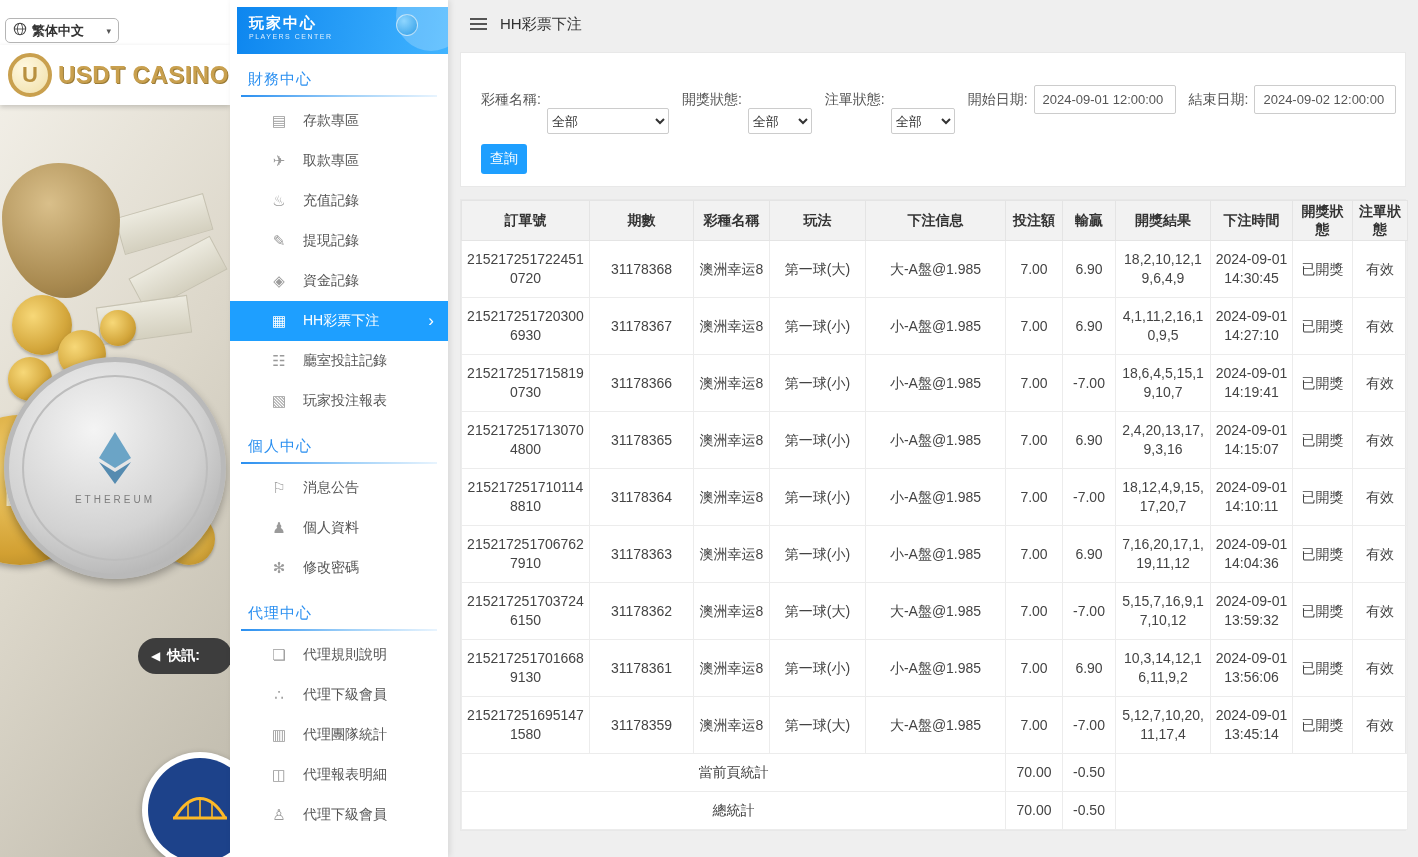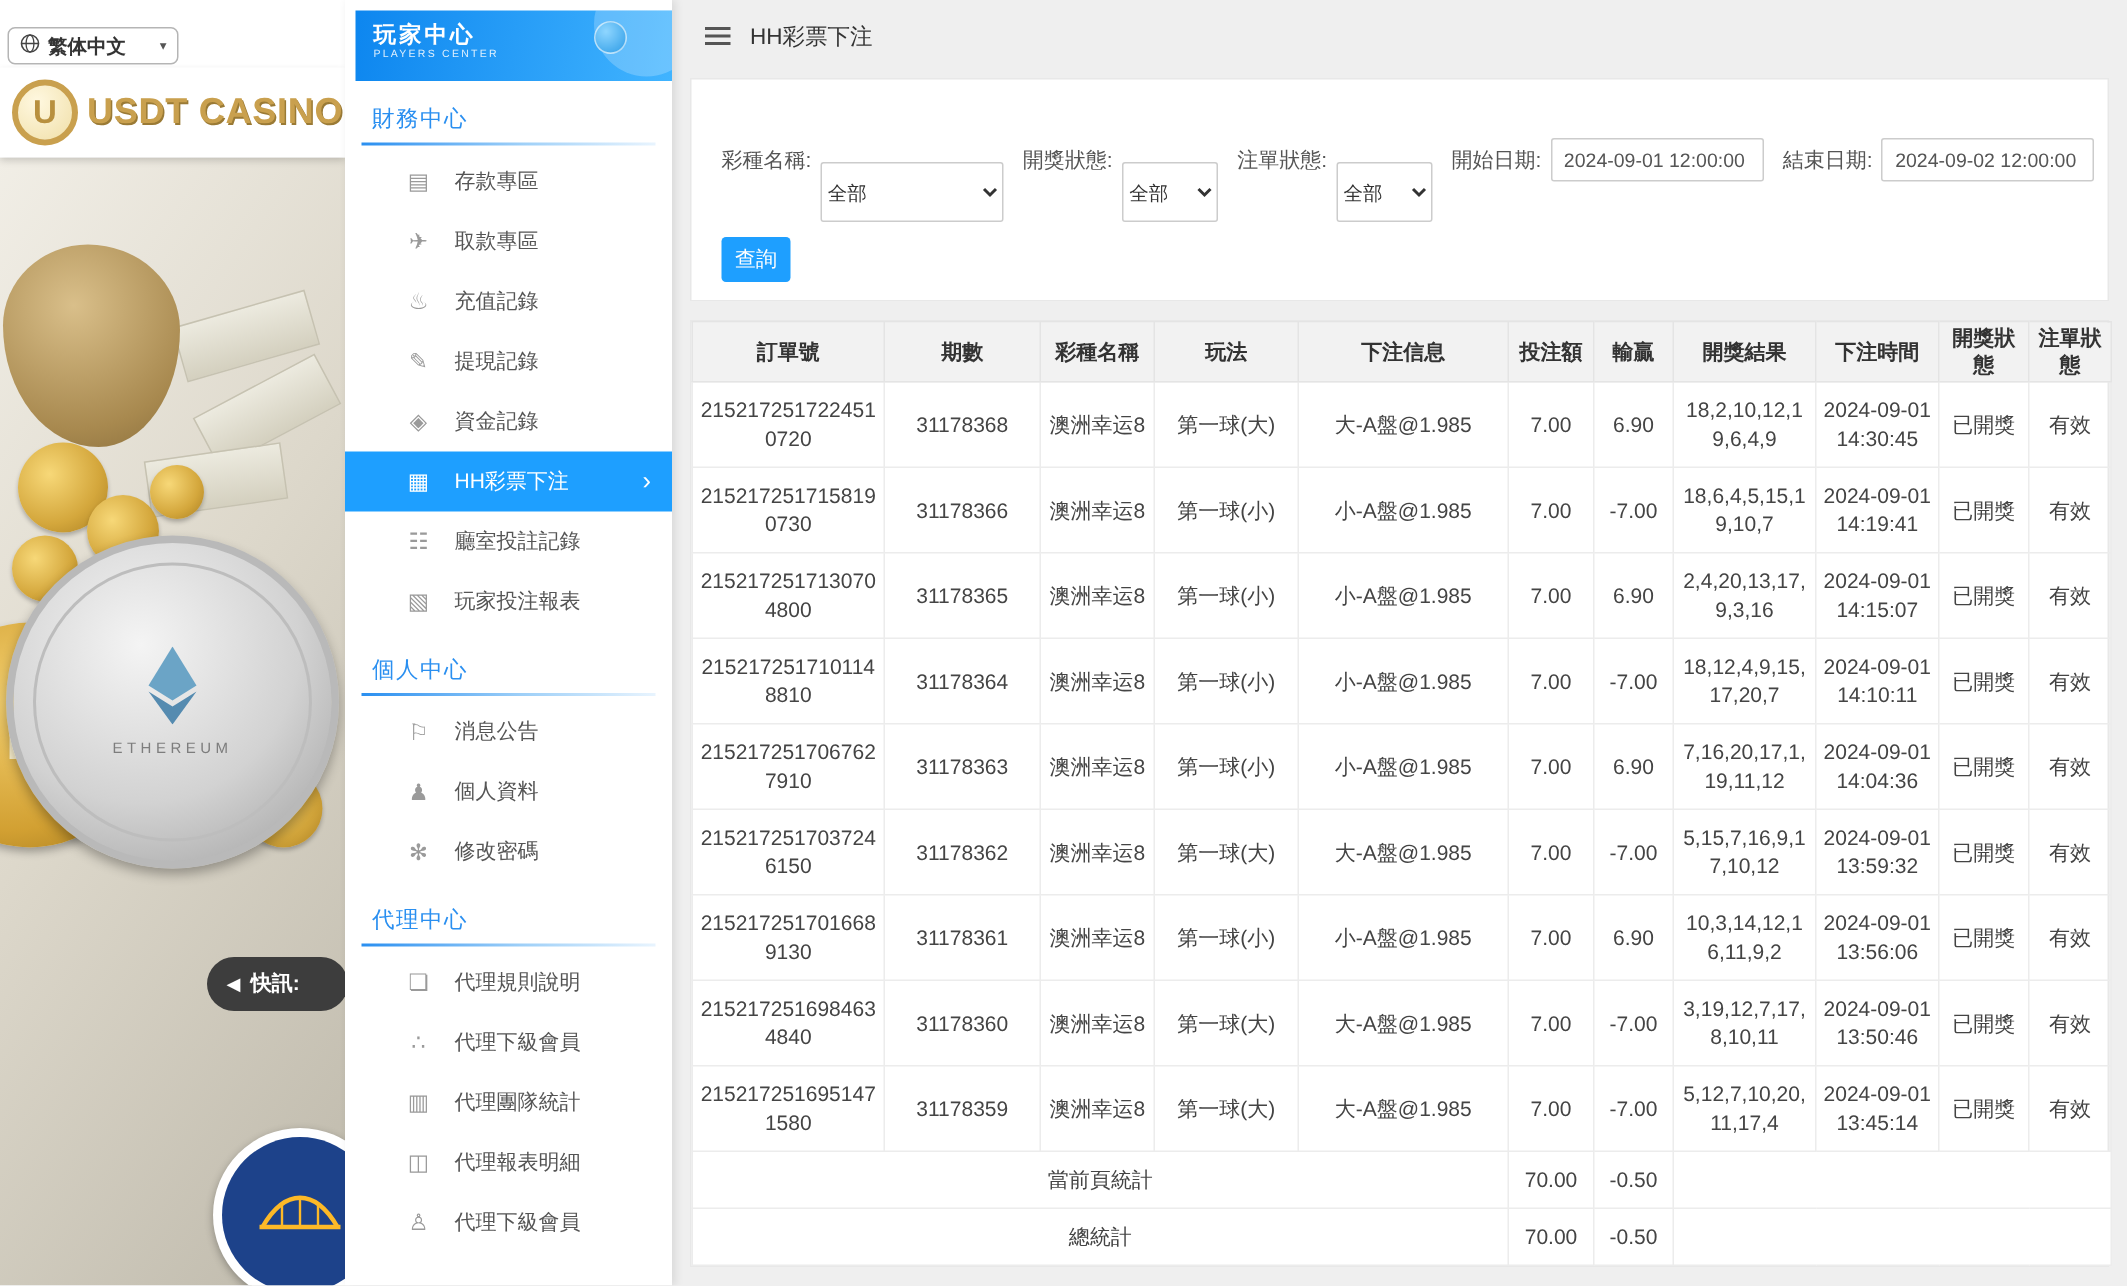--- a/index.html
+++ b/index.html
@@ -65,21 +65,21 @@
   
   .main { position:absolute; left:448px; top:0; width:970px; height:857px; background:#efefef; }
   .topbar { height:48px; display:flex; align-items:center; gap:13px; padding-left:22px; }
   .hamburger { display:flex; flex-direction:column; gap:3px; cursor:pointer; }
   .hamburger span { display:block; width:17px; height:2px; background:#555; }
   .page-title { font-size:15px; color:#333; }
 
   .filter-card { margin:4px 12px 0 12px; background:#fff; border:1px solid #e8e8e8; padding:12px 20px; }
   .filter-row { display:flex; align-items:center; font-size:14px; color:#555; white-space:nowrap; }
   .fgroup { display:flex; align-items:center; gap:6px; margin-right:13px; }
-  .sel { height:40px; border:1px solid #ccc; background:#fff; font-size:13px; color:#333; border-radius:2px;margin-top:43px; }
+  .sel { height:26px; border:1px solid #ccc; background:#fff; font-size:13px; color:#333; border-radius:2px;margin-top:43px; }
   .sel.wide { width:122px; } .sel.small { width:64px; }
   .date-input { width:142px; height:29px; border:1px solid #ccc; border-radius:2px; padding:0 8px; font-size:13px; color:#555; }
   .search-btn { margin-top:10px; width:46px; height:30px; background:#1e9fff; color:#fff; border:none; border-radius:3px;
                 font-size:14px; cursor:pointer; }
 
   .table-card { margin:12px 12px 0 12px; background:#fff; border:1px solid #e8e8e8; }
   table { width:100%; border-collapse:collapse; table-layout:fixed; font-size:14px; color:#444; }
   thead th { background:#f2f2f2; border:1px solid #e4e4e4; height:40px; font-weight:bold; color:#333; padding:0 2px; }
   tbody tr { height:57px; }
   td { border:1px solid #ececec; text-align:center; padding:5px 4px; word-break:break-all; line-height:1.35; }
@@ -337,20 +337,33 @@
     <td>第一球(大)</td>
     <td>大-A盤@1.985</td>
     <td>7.00</td>
     <td>6.90</td>
     <td>18,2,10,12,19,6,4,9</td>
     <td>2024-09-01 14:30:45</td>
     <td>已開獎</td>
     <td>有效</td>
   </tr>
           <tr class="data-row">
+    <td>2152172517203006930</td>
+    <td>31178367</td>
+    <td>澳洲幸运8</td>
+    <td>第一球(小)</td>
+    <td>小-A盤@1.985</td>
+    <td>7.00</td>
+    <td>6.90</td>
+    <td>4,1,11,2,16,10,9,5</td>
+    <td>2024-09-01 14:27:10</td>
+    <td>已開獎</td>
+    <td>有效</td>
+  </tr>
+          <tr class="data-row">
     <td>2152172517158190730</td>
     <td>31178366</td>
     <td>澳洲幸运8</td>
     <td>第一球(小)</td>
     <td>小-A盤@1.985</td>
     <td>7.00</td>
     <td>-7.00</td>
     <td>18,6,4,5,15,19,10,7</td>
     <td>2024-09-01 14:19:41</td>
     <td>已開獎</td>
@@ -411,33 +424,20 @@
           <tr class="data-row">
     <td>2152172517016689130</td>
     <td>31178361</td>
     <td>澳洲幸运8</td>
     <td>第一球(小)</td>
     <td>小-A盤@1.985</td>
     <td>7.00</td>
     <td>6.90</td>
     <td>10,3,14,12,16,11,9,2</td>
     <td>2024-09-01 13:56:06</td>
-    <td>已開獎</td>
-    <td>有效</td>
-  </tr>
-          <tr class="data-row">
-    <td>2152172516984634840</td>
-    <td>31178360</td>
-    <td>澳洲幸运8</td>
-    <td>第一球(大)</td>
-    <td>大-A盤@1.985</td>
-    <td>7.00</td>
-    <td>-7.00</td>
-    <td>3,19,12,7,17,8,10,11</td>
-    <td>2024-09-01 13:50:46</td>
     <td>已開獎</td>
     <td>有效</td>
   </tr>
           <tr class="data-row">
     <td>2152172516951471580</td>
     <td>31178359</td>
     <td>澳洲幸运8</td>
     <td>第一球(大)</td>
     <td>大-A盤@1.985</td>
     <td>7.00</td>

